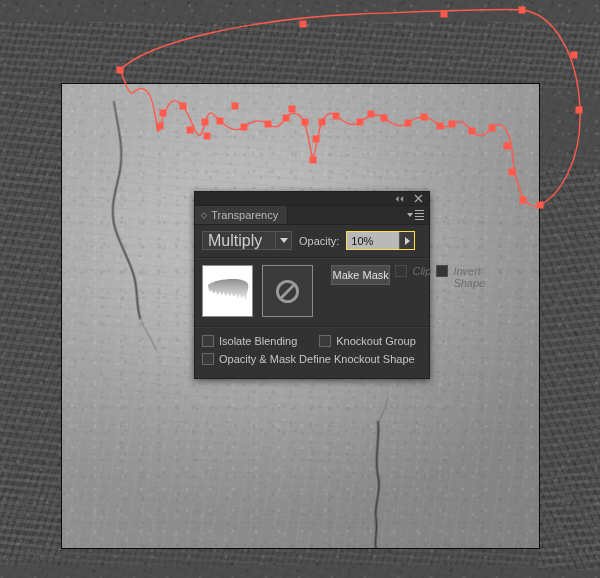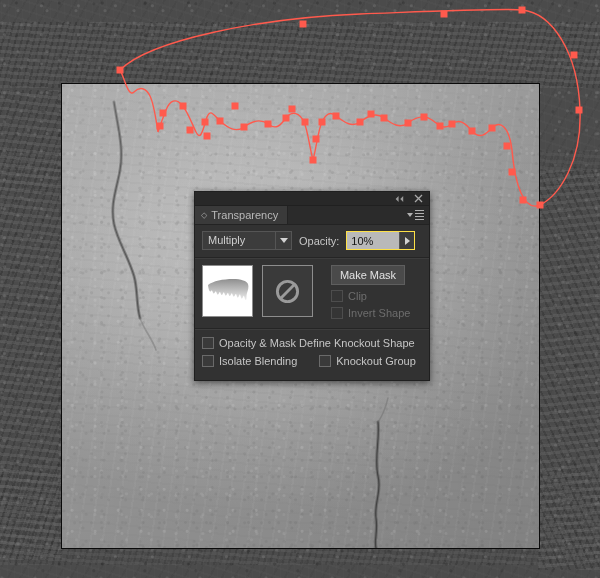--- a/index.html
+++ b/index.html
@@ -127,21 +127,21 @@
   .menu-lines{display:flex;flex-direction:column;gap:2px;}
   .menu-lines i{display:block;width:9px;height:1px;background:#b0b0b0;}
 
   .panel-body{padding:6px 7px 7px 7px;}
 
   .row-mode{display:flex;align-items:center;gap:7px;margin-bottom:7px;}
   .select{
     position:relative;width:88px;height:17px;background:#3c3c3c;
     border:1px solid #555;display:flex;align-items:center;cursor:pointer;
   }
-  .select .sel-val{flex:1;padding-left:5px;color:#cfcfcf;font-size:11px;line-height:1;}
+  .select .sel-val{flex:1;padding-left:5px;color:#cfcfcf;font-size:16px;line-height:1;}
   .select .sel-arrowbox{
     width:15px;height:100%;border-left:1px solid #555;
     display:flex;align-items:center;justify-content:center;background:#3c3c3c;
   }
   .caret-down{width:0;height:0;border-left:4px solid transparent;border-right:4px solid transparent;border-top:5px solid #d2d2d2;}
   .opacity-label{color:#c6c6c6;font-size:11px;}
   .opacity-wrap{display:flex;align-items:center;height:17px;border:1px solid #fde047;}
   .opacity-field{
     width:48px;height:100%;background:#b9b9b9;color:#141414;
     display:flex;align-items:center;padding-left:4px;font-size:11px;cursor:text;
@@ -159,27 +159,27 @@
   .thumb{
     width:49px;height:50px;border:1px solid #8d8d8d;background:#fff;overflow:hidden;position:relative;cursor:pointer;
   }
   .thumb-art{position:absolute;inset:0;background:#ffffff;}
   .mask-thumb{
     width:49px;height:50px;border:1px solid #8d8d8d;background:#3a3a3a;
     display:flex;align-items:center;justify-content:center;cursor:pointer;
   }
   .nosign{width:25px;height:25px;}
 
-  .btn-col{display:flex;flex-direction:column;gap:5px;margin-left:9px;}
+  .btn-col{display:flex;flex-direction:row;gap:5px;margin-left:9px;}
   .btn{
     width:72px;height:18px;background:#4a4a4a;border:1px solid #5e5e5e;
     color:#e2e2e2;font-size:11px;display:flex;align-items:center;justify-content:center;
     cursor:pointer;
   }
-  .cb-row{display:flex;align-items:center;gap:5px;}
+  .cb-row{display:flex;gap:5px;font-style:italic;}
   .cb{width:10px;height:10px;background:#3a3a3a;border:1px solid #6a6a6a;flex:none;cursor:pointer;}
   .cb.disabled{border-color:#4d4d4d;background:#353535;cursor:default;}
   .cb-label{font-size:11px;color:#c6c6c6;}
   .cb-label.disabled{color:#6d6d6d;}
 
   .bottom-checks{margin-top:9px;}
   .bottom-checks .sep{margin-bottom:7px;}
   .checks-line{display:flex;align-items:center;gap:5px;margin-bottom:6px;}
   .checks-line .spacer{width:12px;}
 </style>
@@ -349,26 +349,26 @@
             <span class="cb disabled"></span>
             <span class="cb-label disabled">Invert Shape</span>
           </div>
         </div>
       </div>
 
       <div class="bottom-checks">
         <div class="sep"></div>
         <div class="checks-line">
           <span class="cb"></span>
-          <span class="cb-label">Opacity &amp; Mask Define Knockout Shape</span>
-        </div>
-        <div class="checks-line">
-          <span class="cb"></span>
           <span class="cb-label">Isolate Blending</span>
           <span class="spacer"></span>
           <span class="cb"></span>
           <span class="cb-label">Knockout Group</span>
         </div>
+        <div class="checks-line">
+          <span class="cb"></span>
+          <span class="cb-label">Opacity &amp; Mask Define Knockout Shape</span>
+        </div>
       </div>
 
     </div>
   </div>
 </div>
 
 </body></html>

